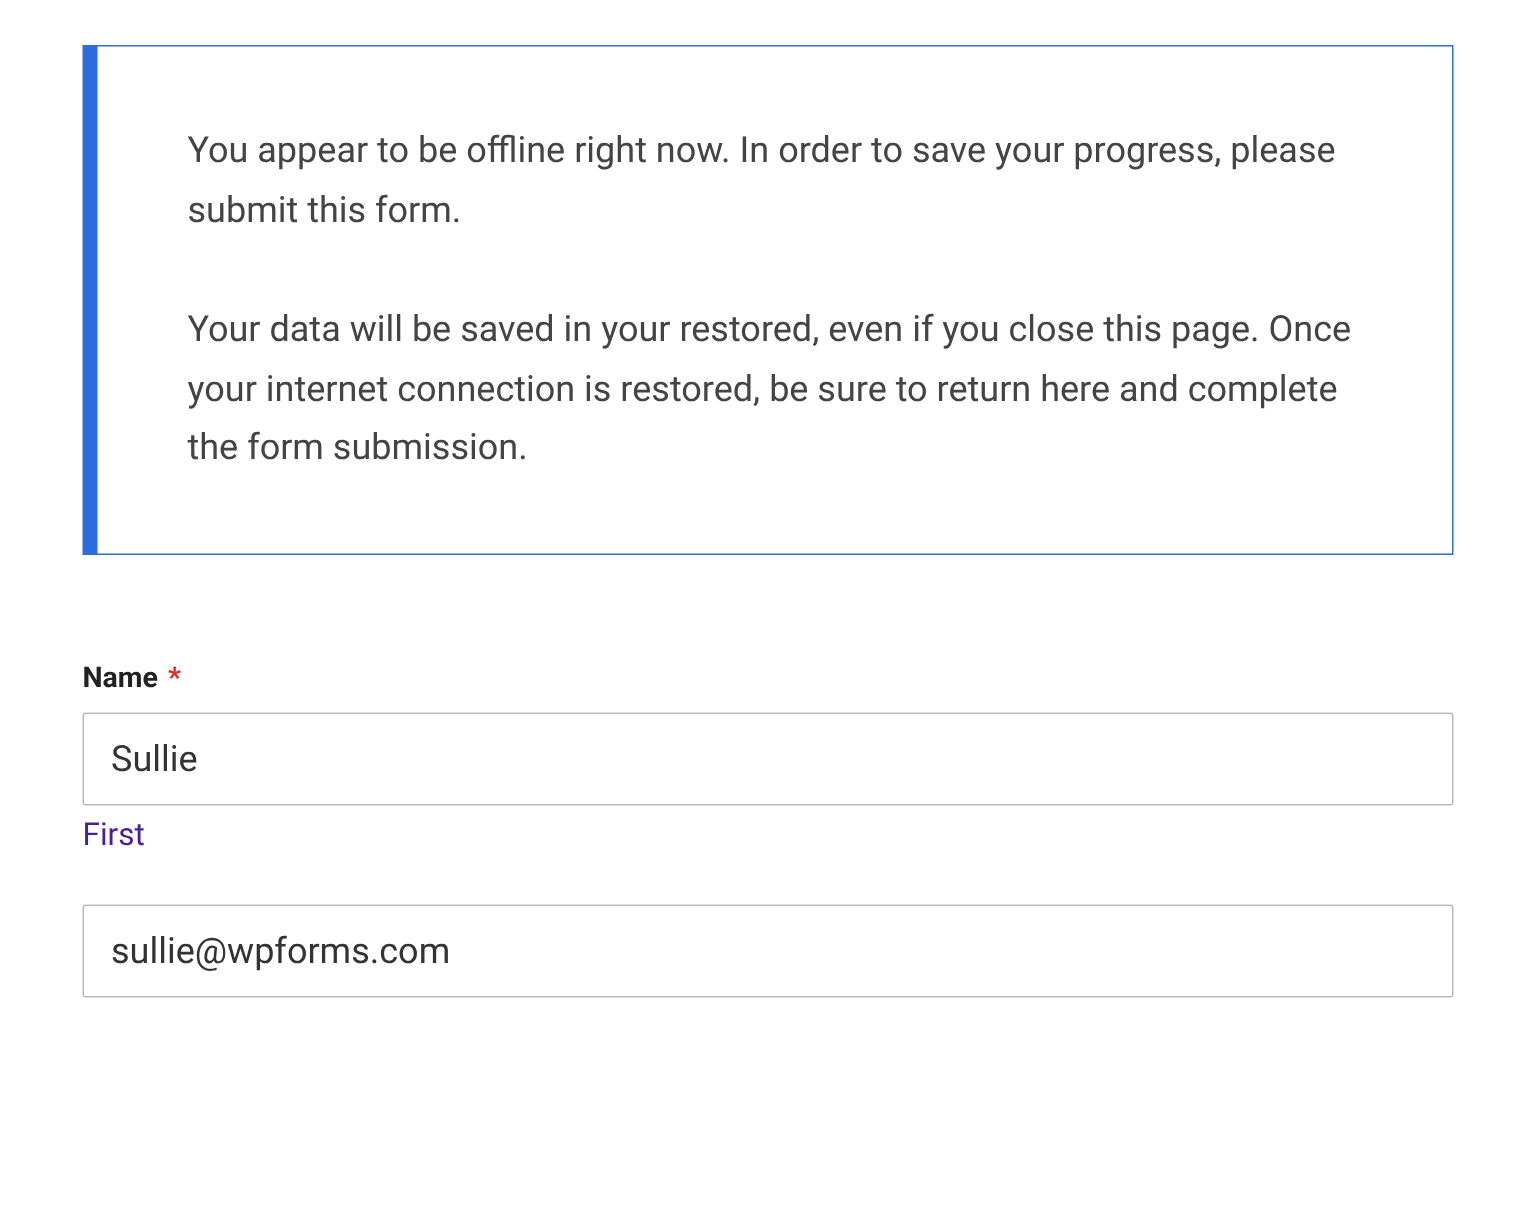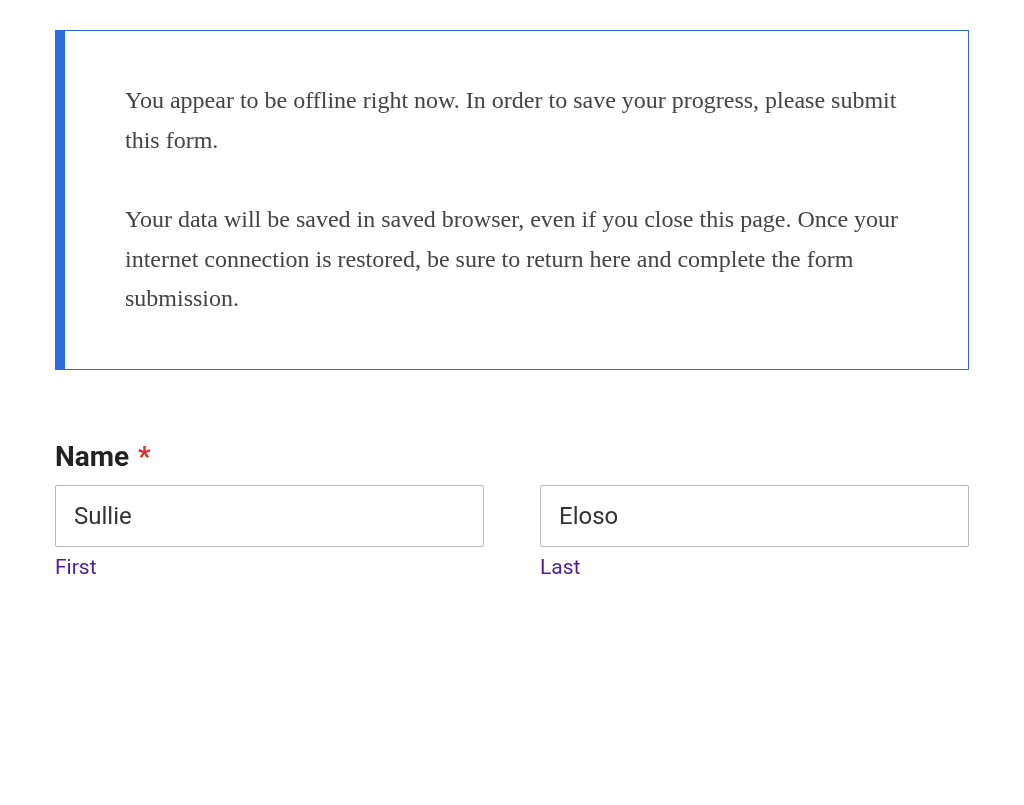--- a/index.html
+++ b/index.html
@@ -17,30 +17,29 @@
     .alert-box {
       border: 1px solid #2d6cdf;
       border-left: 10px solid #2d6cdf;
       padding: 50px 60px 50px 60px;
       margin-bottom: 70px;
     }
     .alert-box p {
       font-size: 24px;
       line-height: 1.65;
       color: #444;
-      font-family: Liberation Serif, serif;
     }
     .alert-box p + p {
       margin-top: 40px;
     }
     .form-field {
       margin-bottom: 34px;
     }
     .field-label {
-      font-size: 28px;
+      font-size: 19px;
       font-weight: 700;
       color: #222;
       display: block;
       margin-bottom: 12px;
     }
     .required {
       color: #e02b20;
       margin-left: 2px;
     }
     .name-row {
@@ -66,34 +65,31 @@
       color: #333;
       background: #fff;
       font-family: inherit;
     }
   </style>
 </head>
 <body>
 
 <div class="alert-box">
   <p>You appear to be offline right now. In order to save your progress, please submit this form.</p>
-  <p>Your data will be saved in saved browser, even if you close this page. Once your internet connection is restored, be sure to return here and complete the form submission.</p>
+  <p>Your data will be saved in your restored, even if you close this page. Once your internet connection is restored, be sure to return here and complete the form submission.</p>
 </div>
 
 <div class="form-field">
   <label class="field-label">
     <span>Name</span>
     <span class="required">*</span>
   </label>
   <div class="name-row">
     <div class="name-col">
       <input type="text" value="Sullie" style="">
       <span class="sub-label">First</span>
     </div>
-    <div class="name-col">
-      <input type="text" value="Eloso" style="">
-      <span class="sub-label">Last</span>
-    </div>
   </div>
 </div>
 
 <div class="form-field">
+  <input type="email" value="sullie@wpforms.com" style="">
 </div>
 
 </body></html>

